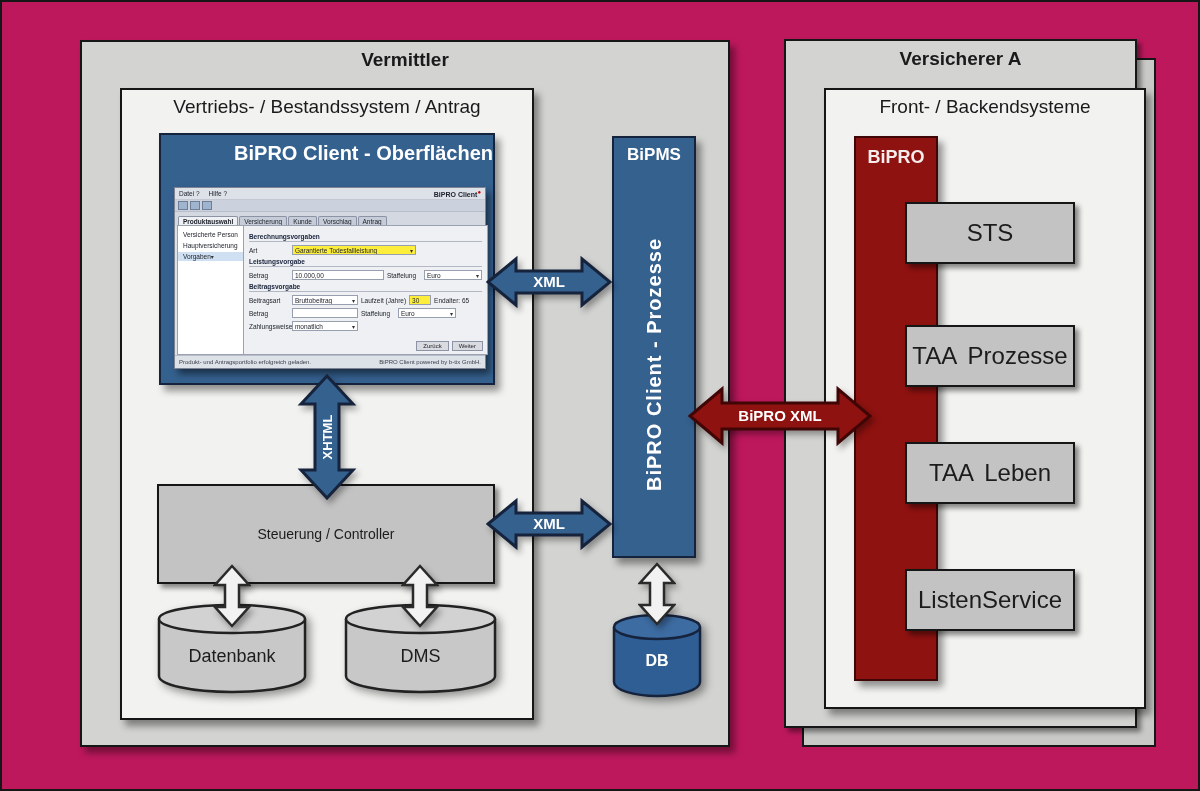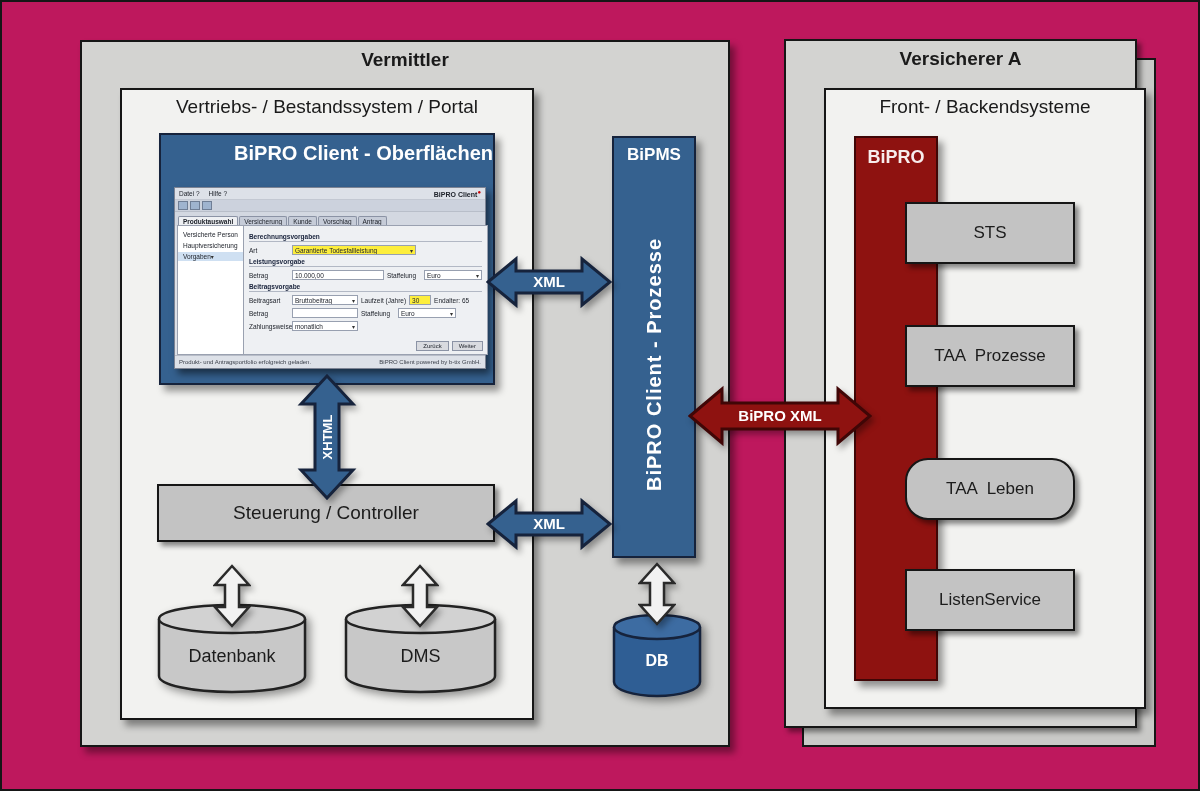--- a/index.html
+++ b/index.html
@@ -12,39 +12,39 @@
   
   .vermittler{left:78px;top:38px;width:650px;height:707px;background:#d3d3d1;}
   .portal{left:118px;top:86px;width:414px;height:632px;background:#f2f2f0;}
   .group-title{position:absolute;left:0;right:0;text-align:center;color:#1a1a1a;}
   .t-bold{font-weight:bold;font-size:19px;top:7px;}
   .t-norm{font-weight:normal;font-size:19px;top:6px;}
 
   .client-box{left:157px;top:131px;width:336px;height:252px;background:#35618f;border-color:#16233c;}
   .client-title{top:7px;font-weight:bold;font-size:20px;color:#fff;text-align:right;}
 
-  .controller{left:155px;top:482px;width:338px;height:58px;background:#c3c3c3;display:flex;
-              align-items:center;justify-content:center;font-size:19px;color:#1c1c1c;}
+  .controller{left:155px;top:482px;width:338px;height:100px;background:#c3c3c3;display:flex;
+              align-items:center;justify-content:center;font-size:14px;color:#1c1c1c;}
 
   
   .bipms{left:610px;top:134px;width:84px;height:422px;background:#35618f;border-color:#16233c;}
   .bipms-title{top:7px;font-weight:bold;font-size:17px;color:#fff;}
   .bipms-process{position:absolute;left:0;right:0;top:34px;bottom:0;display:flex;align-items:center;
                  justify-content:center;writing-mode:vertical-rl;transform:rotate(180deg);
                  font-weight:bold;font-size:20px;color:#fff;letter-spacing:1px;}
 
   
   .vers-stack{left:800px;top:56px;width:354px;height:689px;background:#c9c9c7;}
   .versicherer{left:782px;top:37px;width:353px;height:689px;background:#d3d3d1;}
   .backend{left:822px;top:86px;width:322px;height:621px;background:#f2f2f0;}
   .bipro-bar{left:852px;top:134px;width:84px;height:545px;background:#8e1210;border-color:#400606;}
   .bipro-label{top:9px;font-weight:bold;font-size:18px;color:#f7eded;}
   .svc{left:903px;width:170px;height:62px;background:#c3c3c3;display:flex;align-items:center;
-       justify-content:center;font-size:17px;color:#1c1c1c;word-spacing:5px;}
-  .svc1{top:200px;} .svc2{top:323px;} .svc3{top:456px;border-radius:23px;} .svc4{top:567px;}
+       justify-content:center;font-size:24px;color:#1c1c1c;word-spacing:5px;}
+  .svc1{top:200px;} .svc2{top:323px;} .svc3{top:440px;} .svc4{top:567px;}
 
   
   .arr{position:absolute;filter:drop-shadow(3px 4px 3px rgba(0,0,0,.35));}
   .cyl{position:absolute;filter:drop-shadow(4px 4px 4px rgba(0,0,0,.40));}
   .arr-label{fill:#fff;font-family:"Liberation Sans",sans-serif;font-weight:bold;}
   .cyl-label{fill:#1c1c1c;font-family:"Liberation Sans",sans-serif;}
 
   
   .aw{position:absolute;left:172px;top:185px;width:310px;height:180px;background:#dde1e8;
       border:1px solid #7d8494;box-shadow:4px 5px 7px rgba(0,0,0,.5);font-size:6.5px;color:#20242c;}
@@ -80,21 +80,21 @@
 </head>
 <body>
 
 <div class="stage">
 
   <div class="box shadow vermittler">
     <div class="group-title t-bold">Vermittler</div>
   </div>
 
   <div class="box shadow portal">
-    <div class="group-title t-norm">Vertriebs- / Bestandssystem / Portal</div>
+    <div class="group-title t-norm">Vertriebs- / Bestandssystem / Antrag</div>
   </div>
 
   <div class="box shadow client-box">
     <div class="group-title client-title">BiPRO Client - Oberflächen</div>
   </div>
 
   <div class="aw">
     <div class="aw-menu">
       <span>Datei ?</span>
       <span>Hilfe ?</span>

